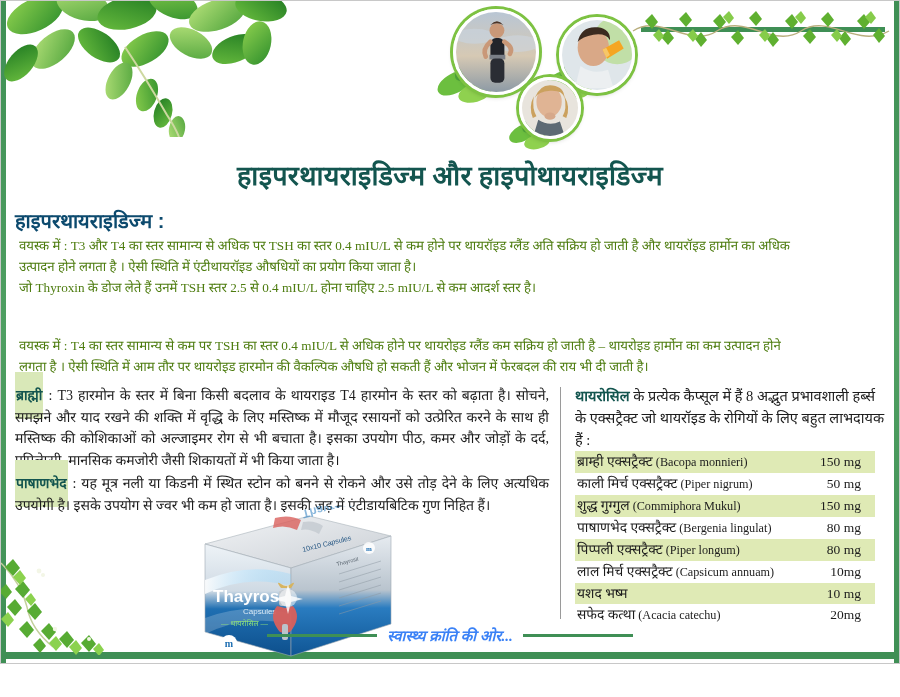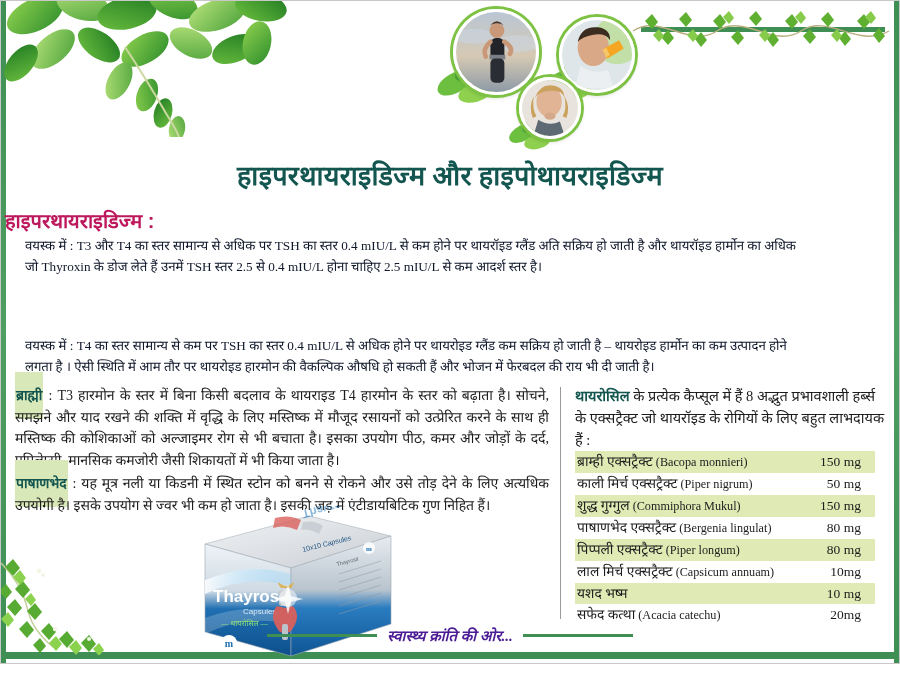--- a/index.html
+++ b/index.html
@@ -112,37 +112,37 @@
     text-align: center;
     font-family: "Liberation Serif", serif;
     font-size: 27px;
     font-weight: bold;
     color: #13554f;
     letter-spacing: .3px;
   }
 
   .section-head {
     position: absolute;
-    left: 4px;
+    left: 14px;
     font-family: Liberation Sans, sans-serif;
     font-size: 20px;
     font-weight: bold;
-    color: #be185d;
+    color: #0c4a6e;
   }
   .sh-hyper { top: 206px; }
   .sh-hypo  { top: 306px; }
 
   .body-block {
     position: absolute;
-    left: 24px;
+    left: 18px;
     width: 864px;
     font-family: "Liberation Serif", serif;
     font-size: 13.2px;
     line-height: 21px;
-    color: #0f172a;
+    color: #4d7c0f;
     text-align: left;
   }
   .bb-hyper { top: 234px; }
   .bb-hypo  { top: 334px; }
   .body-block p { margin: 0; white-space: nowrap; }
 
   
   .lower {
     position: absolute;
     left: 14px;
@@ -240,21 +240,21 @@
   .foot-rule {
     height: 3px;
     width: 110px;
     background: #3f8f55;
   }
   .foot-text {
     font-family: "Liberation Serif", serif;
     font-size: 15px;
     font-weight: bold;
     font-style: italic;
-    color: #4c1d95;
+    color: #3b82f6;
     white-space: nowrap;
   }
 </style>
 </head>
 <body>
 
 <div class="page">
 
   <div class="frame-left"></div>
   <div class="frame-right"></div>
@@ -398,20 +398,21 @@
         </g>
       </svg>
     </div>
   </div>
 
   <div class="main-title">हाइपरथायराइडिज्म और हाइपोथायराइडिज्म</div>
 
   <div class="section-head sh-hyper">हाइपरथायराइडिज्म :</div>
   <div class="body-block bb-hyper">
     <p>वयस्क में : T3 और T4 का स्तर सामान्य से अधिक पर TSH का स्तर 0.4 mIU/L से कम होने पर थायरॉइड ग्लैंड अति सक्रिय हो जाती है और थायरॉइड हार्मोन का अधिक</p>
+    <p>उत्पादन होने लगता है । ऐसी स्थिति में एंटीथायरॉइड औषधियों का प्रयोग किया जाता है।</p>
     <p>जो Thyroxin के डोज लेते हैं उनमें TSH स्तर 2.5 से 0.4 mIU/L  होना चाहिए 2.5 mIU/L से कम आदर्श स्तर है।</p>
   </div>
 
   <div class="body-block bb-hypo">
     <p>वयस्क में : T4 का स्तर सामान्य से कम पर TSH का स्तर 0.4 mIU/L से अधिक होने पर थायरोइड ग्लैंड कम सक्रिय हो जाती है – थायरोइड हार्मोन का कम उत्पादन होने</p>
     <p>लगता है । ऐसी स्थिति में आम तौर पर थायरोइड हारमोन की वैकल्पिक औषधि हो सकती हैं और भोजन में फेरबदल की राय भी दी जाती है।</p>
   </div>
 
   <div class="lower">
 

